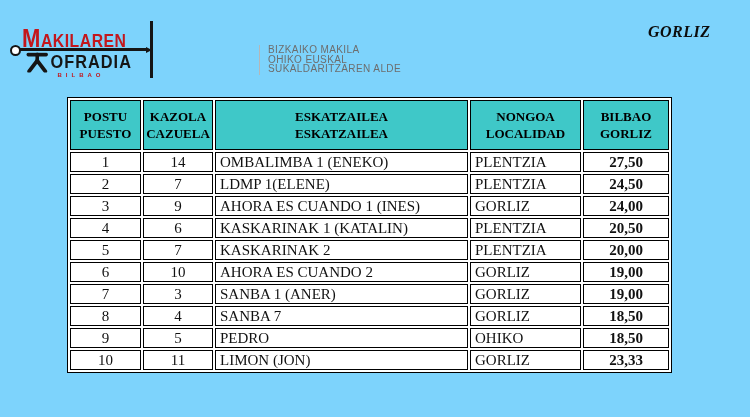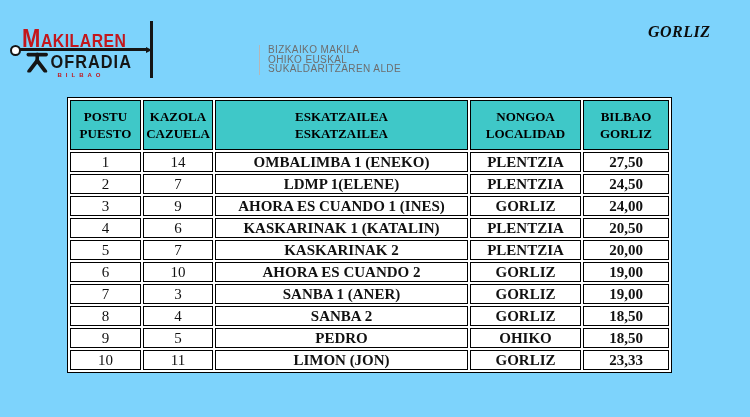--- a/index.html
+++ b/index.html
@@ -50,21 +50,21 @@
           font-weight:700;font-style:italic;font-size:16px;letter-spacing:.5px;color:#0c0c0c;}
 
   
   table.results{position:absolute;left:67px;top:97px;border-collapse:separate;
           border-spacing:2px;border:1px solid #000;table-layout:fixed;background:#fff;}
   table.results th,table.results td{border:1px solid #000;overflow:hidden;white-space:nowrap;}
   table.results th{background:#3fc8c8;color:#000;font-weight:700;font-size:13px;
           line-height:17px;height:48px;text-align:center;padding:0 2px;margin-left:30px;}
   table.results td{height:18px;font-size:15px;line-height:18px;padding:0 4px;}
   td.c-center{text-align:center;padding:0;}
-  td.c-left{text-align:center;font-weight:bold;}
+  td.c-left{text-align:left;}
   td.c-total{text-align:center;font-weight:700;padding:0;margin-top:16px;}
 </style>
 </head>
 <body>
 
 <div class="page">
 
   <div class="letterhead">
 
     <div class="logo-mk">
@@ -160,21 +160,21 @@
         <tr>
           <td class="c-center">7</td>
           <td class="c-center">3</td>
           <td class="c-left">SANBA 1 (ANER)</td>
           <td class="c-left">GORLIZ</td>
           <td class="c-total">19,00</td>
         </tr>
         <tr>
           <td class="c-center">8</td>
           <td class="c-center">4</td>
-          <td class="c-left">SANBA 2</td>
+          <td class="c-left">SANBA 7</td>
           <td class="c-left">GORLIZ</td>
           <td class="c-total">18,50</td>
         </tr>
         <tr>
           <td class="c-center">9</td>
           <td class="c-center">5</td>
           <td class="c-left">PEDRO</td>
           <td class="c-left">OHIKO</td>
           <td class="c-total">18,50</td>
         </tr>

